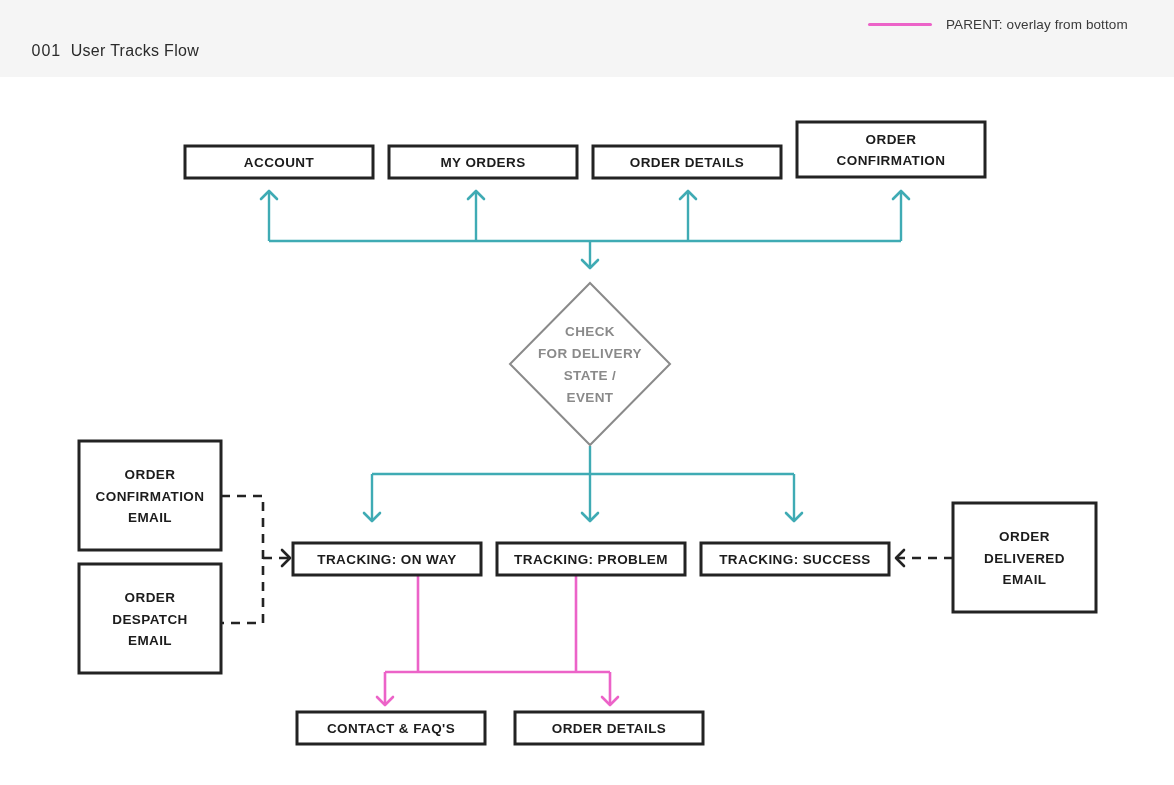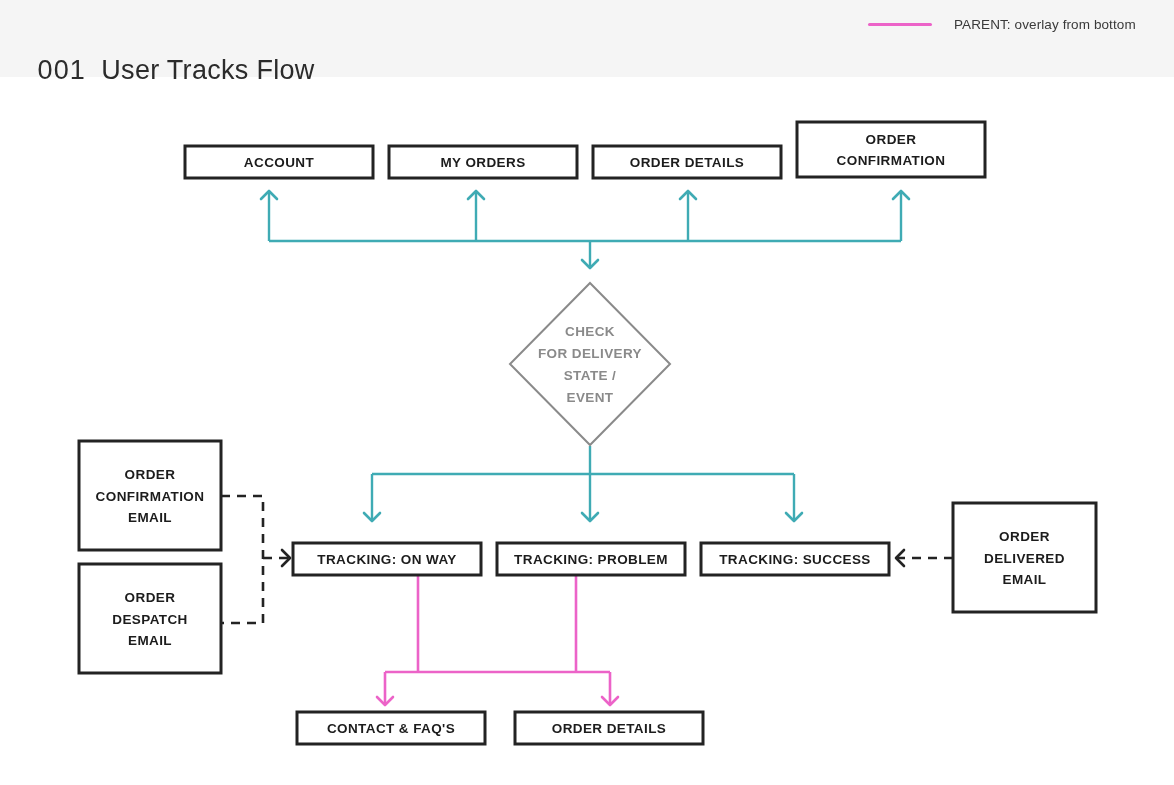--- a/index.html
+++ b/index.html
@@ -18,38 +18,37 @@
     position: absolute;
     left: 0; top: 0;
     width: 1174px;
     height: 77px;
     background: #f5f5f5;
   }
   #page-title {
     position: absolute;
     left: 22px;
     top: 24px;
-    font-size: 27px;
+    font-size: 16px;
     font-weight: 400;
     letter-spacing: 0.3px;
     color: #2b2b2b;
     white-space: pre;
   }
   #title-num { letter-spacing: 1px; }
   #legend {
     position: absolute;
     right: 16px;
     top: 12px;
     width: 290px;
   }
   .legend-row {
     display: flex;
     align-items: center;
     height: 25px;
-    gap: 8px;
   }
   .legend-swatch {
     width: 64px;
     height: 3px;
     border-radius: 2px;
     margin-right: 14px;
     flex: none;
   }
   .legend-label {
     font-size: 13.5px;

